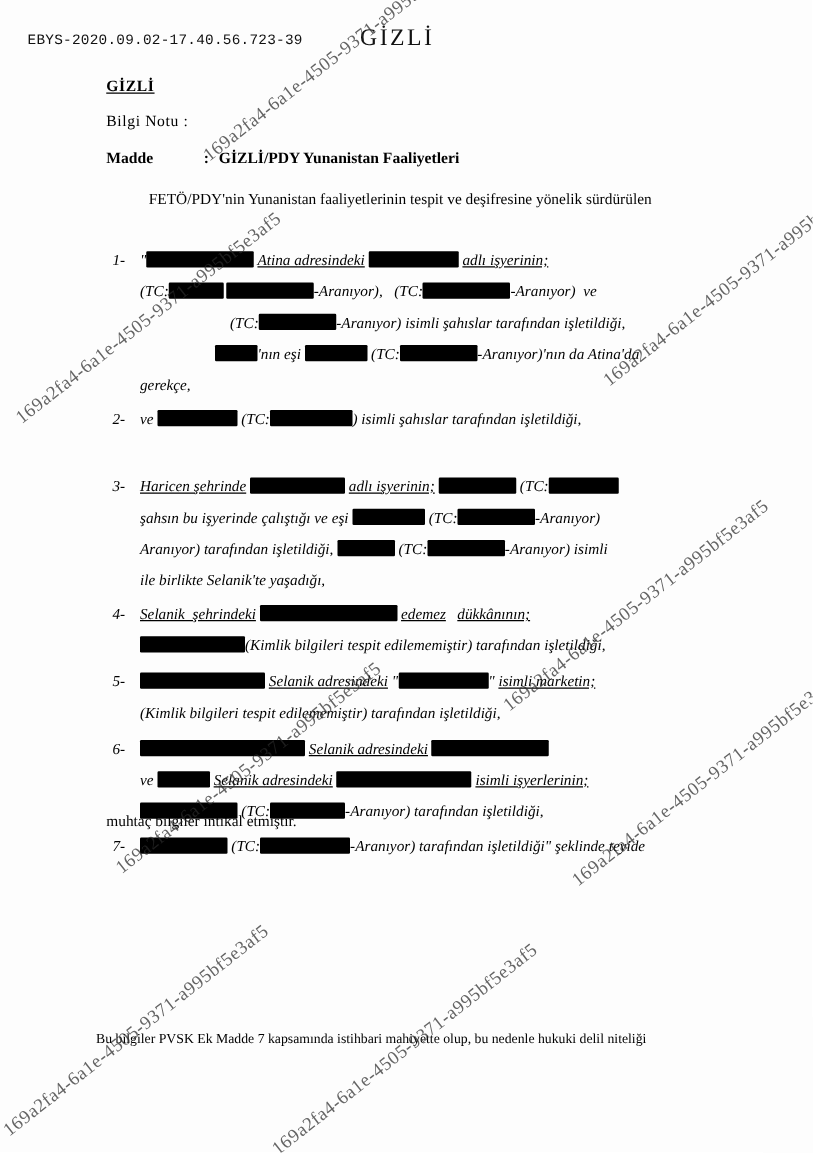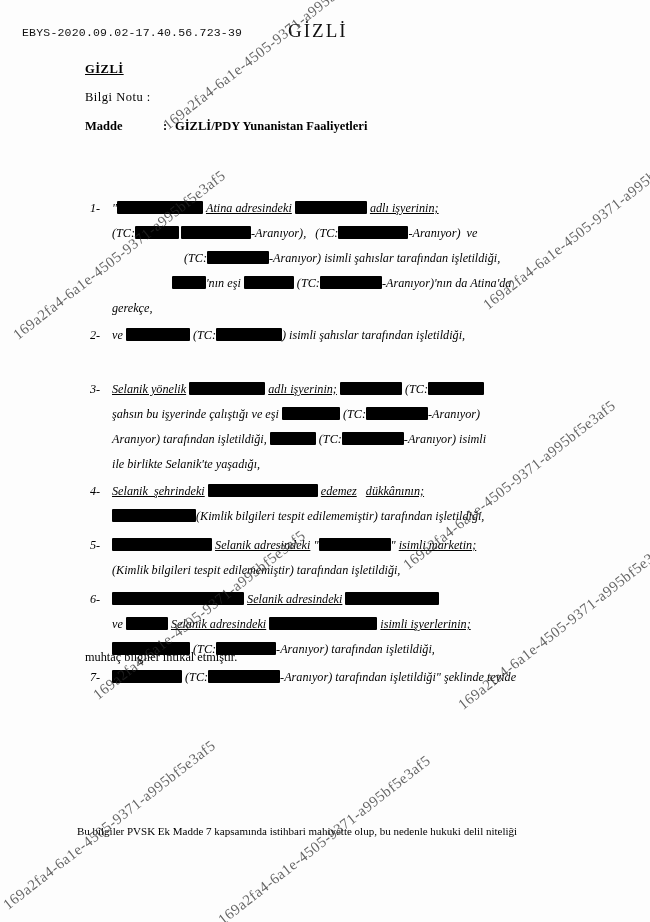--- a/index.html
+++ b/index.html
@@ -155,20 +155,21 @@
   <div class="gizli-top">GİZLİ</div>
 
   <div class="gizli-under">GİZLİ</div>
 
   <div class="bilgi-notu">Bilgi   Notu :</div>
 
   <div class="konu-row">
     <span class="konu-label">Madde</span><span class="konu-colon">:</span><span>GİZLİ/PDY Yunanistan Faaliyetleri</span>
   </div>
 
+  <div class="para indent" style="top:146px;">FETÖ/PDY'nin Yunanistan faaliyetlerinin tespit ve deşifresine yönelik sürdürülen</div>
 
   <div class="items">
 
     <div class="item" style="height:125px;">
       <span class="item-num">1-</span>
       <div>
         "<span class="r" style="width:86px"></span> <span class="ul">Atina adresindeki</span> <span class="r" style="width:72px"></span> <span class="ul">adlı işyerinin;</span>
       </div>
       <div style="padding-left:0px;">
         (TC:<span class="r" style="width:44px"></span><span class="r" style="width:70px;margin-left:2px"></span>-Aranıyor),&nbsp;&nbsp;&nbsp;(TC:<span class="r" style="width:70px"></span>-Aranıyor)&nbsp;&nbsp;ve
@@ -185,21 +186,21 @@
     <div class="item" style="height:52px;">
       <span class="item-num">2-</span>
       <div>
         ve <span class="r" style="width:64px"></span> (TC:<span class="r" style="width:66px"></span>) isimli şahıslar tarafından işletildiği,
       </div>
     </div>
 
     <div class="item" style="height:100px;">
       <span class="item-num">3-</span>
       <div>
-        <span class="ul">Selanik yönelik</span> <span class="r" style="width:76px"></span> <span class="ul">adlı işyerinin;</span> <span class="r" style="width:62px"></span> (TC:<span class="r" style="width:56px"></span>
+        <span class="ul">Haricen şehrinde</span> <span class="r" style="width:76px"></span> <span class="ul">adlı işyerinin;</span> <span class="r" style="width:62px"></span> (TC:<span class="r" style="width:56px"></span>
       </div>
       <div>
         şahsın bu işyerinde çalıştığı ve eşi <span class="r" style="width:58px"></span> (TC:<span class="r" style="width:62px"></span>-Aranıyor)
       </div>
       <div>
         Aranıyor) tarafından işletildiği, <span class="r" style="width:46px"></span> (TC:<span class="r" style="width:62px"></span>-Aranıyor) isimli
       </div>
       <div>ile birlikte Selanik'te yaşadığı,</div>
     </div>
 

